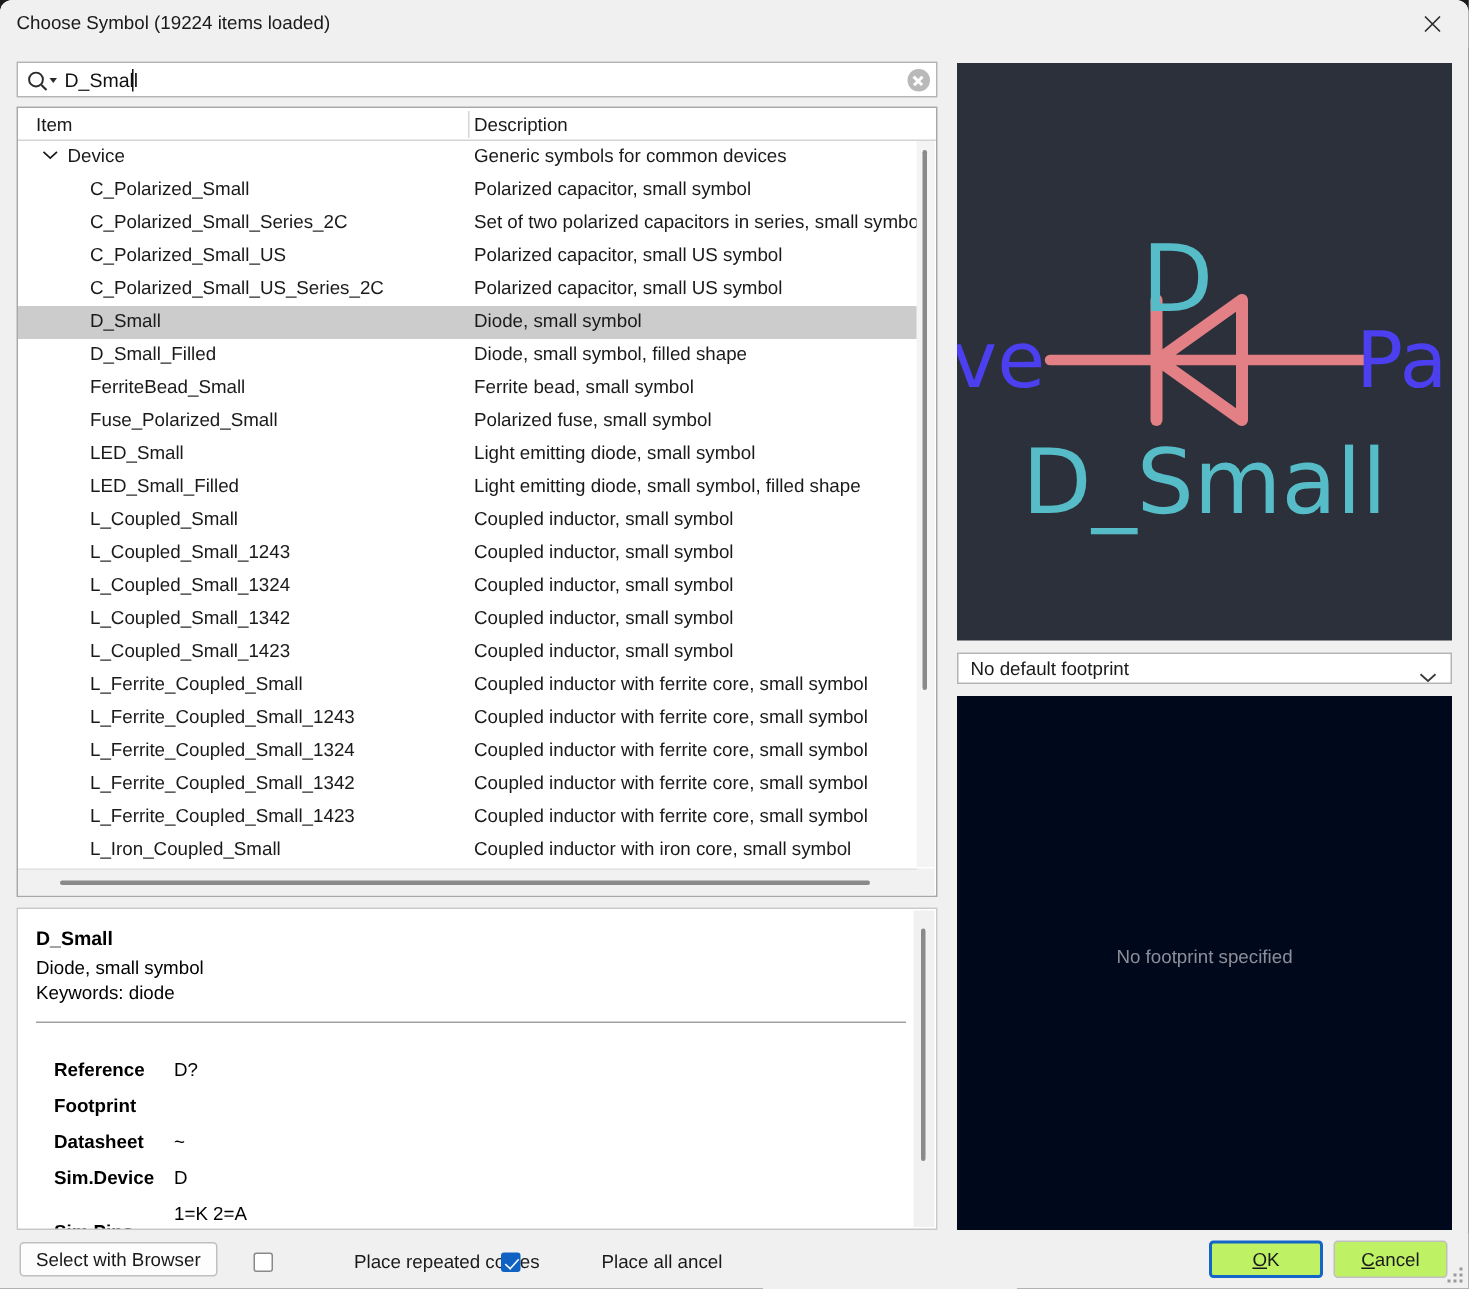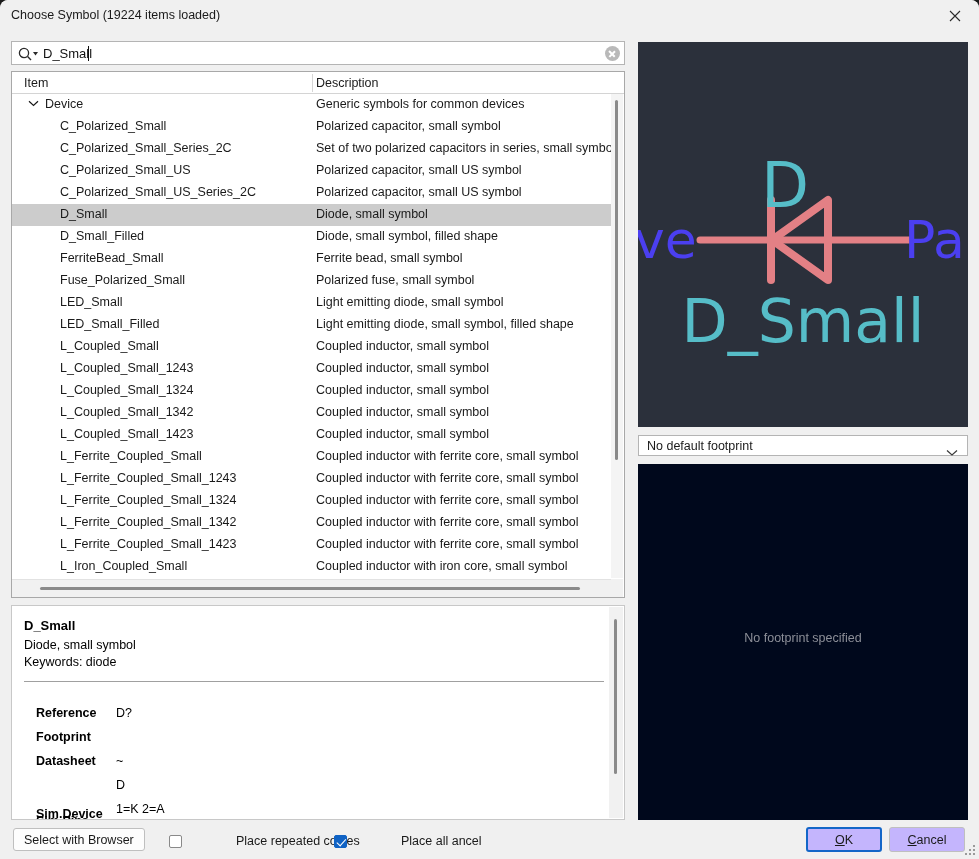--- a/index.html
+++ b/index.html
@@ -202,21 +202,21 @@
   }
   .cb-box.checked { background: #0f62c4; border-color: #0f62c4; }
   .cb-box.checked::after {
     content: ""; position: absolute; left: 3.6px; top: 1.2px;
     width: 4px; height: 7.5px; border: solid #fff;
     border-width: 0 1.8px 1.8px 0; transform: rotate(42deg);
   }
   .cb-label { margin-left: 6px; font-size: 12.5px; color: #1a1a1a; white-space: nowrap; }
   .dlg-btn {
     position: absolute; top: 5px; height: 25px; width: 76px;
-    background: #c4b5fd; border: 1px solid #bfbfbf; border-radius: 3px;
+    background: #bef264; border: 1px solid #bfbfbf; border-radius: 3px;
     font-family: "Liberation Sans", sans-serif; font-size: 12.5px; color: #1a1a1a;
     cursor: pointer;
   }
   #ok-btn { left: 806px; border: 2px solid #1366c8; }
   #cancel-btn { left: 889px; }
   .mnemonic { text-decoration: underline; }
   #resize-grip {
     position: absolute; right: 3px; bottom: 3px; width: 12px; height: 12px;
   }
   .grip-dot { position: absolute; width: 2px; height: 2px; background: #9a9a9a; }
@@ -365,21 +365,21 @@
       <div id="det-desc">Diode, small symbol</div>
       <div id="det-keywords">Keywords: diode</div>
       <div id="det-rule"></div>
       <div id="det-fields">
           <div class="det-row-label" style="top: 100px;">Reference</div>
           <div class="det-row-value" style="top: 100px;">D?</div>
           <div class="det-row-label" style="top: 124px;">Footprint</div>
           <div class="det-row-value" style="top: 124px;"></div>
           <div class="det-row-label" style="top: 148px; text-align: center;">Datasheet</div>
           <div class="det-row-value" style="top: 148px;">~</div>
-          <div class="det-row-label" style="top: 172px; margin-top: 29px;">Sim.Device</div>
+          <div class="det-row-label" style="top: 172px;">Sim.Device</div>
           <div class="det-row-value" style="top: 172px;">D</div>
           <div class="det-row-label" style="top: 208px;">Sim.Pins</div>
           <div class="det-row-value" style="top: 196px;">1=K 2=A</div>
         </div>
     </div>
     <div id="details-vscroll">
       <div id="details-vthumb"></div>
     </div>
   </div>
 

